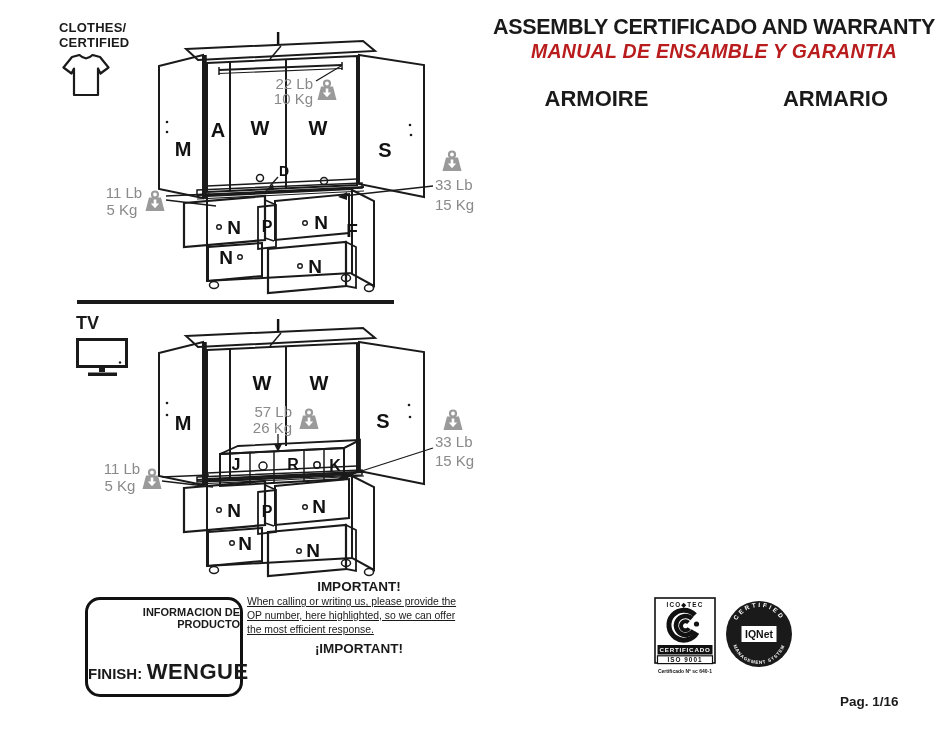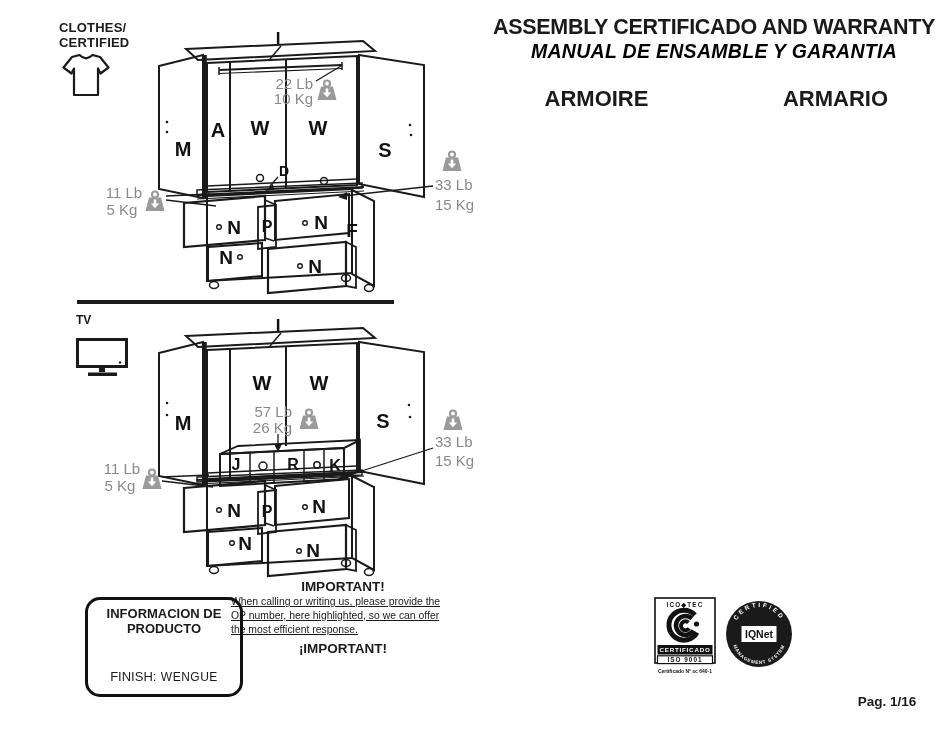--- a/index.html
+++ b/index.html
@@ -1,34 +1,34 @@
 <!DOCTYPE html>
 <html><head>
 <meta charset="utf-8">
 <style>
   html,body{margin:0;padding:0;background:#fff;}
   .page{position:relative;width:950px;height:730px;background:#fff;overflow:hidden;
         font-family:"Liberation Sans",sans-serif;color:#1a1a1a;margin-left:12px;}
   .abs{position:absolute;}
   .clothes-label{left:47px;top:20px;font-weight:bold;font-size:13px;line-height:15px;letter-spacing:.2px;}
   .title-en{left:472px;top:15px;width:460px;text-align:center;font-size:21.5px;font-weight:bold;letter-spacing:-.3px;}
-  .title-es{left:472px;top:40px;width:460px;text-align:center;font-size:19.5px;font-weight:bold;font-style:italic;color:#000000;letter-spacing:.3px;}
+  .title-es{left:472px;top:40px;width:460px;text-align:center;font-size:19.5px;font-weight:bold;font-style:italic;color:#b91c1c;letter-spacing:.3px;}
   .prod-en{left:517px;top:86px;width:135px;text-align:center;font-size:22px;font-weight:bold;}
   .prod-es{left:756px;top:86px;width:135px;text-align:center;font-size:22px;font-weight:bold;}
   .divider{left:65px;top:300px;width:317px;height:4px;background:#1a1a1a;}
-  .tv-label{left:64px;top:313px;font-size:12px;font-weight:bold;}
-  .important{left:219px;top:579px;width:224px;text-align:center;}
+  .tv-label{left:64px;top:313px;font-size:18px;font-weight:bold;}
+  .important{left:235px;top:579px;width:224px;text-align:center;}
   .important h4{margin:0 0 1px 0;font-size:13.5px;font-weight:bold;}
   .important p{margin:1px 0 5px 0;font-size:10.4px;line-height:1.33;text-align:left;color:#1a1a1a;text-decoration:underline;}
   .pbox{left:73px;top:597px;width:152px;height:94px;border:3px solid #111;border-radius:15px;}
-  .pbox-title{margin-top:6px;text-align:center;font-size:13px;font-weight:bold;letter-spacing:0;}
+  .pbox-title{margin-top:6px;text-align:right;font-size:11px;font-weight:bold;letter-spacing:0;}
   .finish-row{position:absolute;bottom:9px;width:100%;text-align:center;white-space:nowrap;}
-  .finish-label{font-size:13px;font-weight:normal;}
-  .finish-value{font-size:12px;letter-spacing:.5px;}
-  .page-num{left:828px;top:694px;width:94px;text-align:center;font-size:13.5px;font-weight:bold;}
+  .finish-label{font-size:15px;font-weight:bold;}
+  .finish-value{font-size:22px;letter-spacing:.5px;font-weight:bold;}
+  .page-num{left:828px;top:694px;width:94px;text-align:left;font-size:13.5px;font-weight:bold;}
   svg text{font-family:"Liberation Sans",sans-serif;}
   .pl{font-weight:bold;fill:#111;}
   .wt{fill:#8a8a8a;font-size:15px;}
   .ln{stroke:#1a1a1a;fill:none;}
 </style>
 </head>
 <body>
 
 <div class="page">
 

